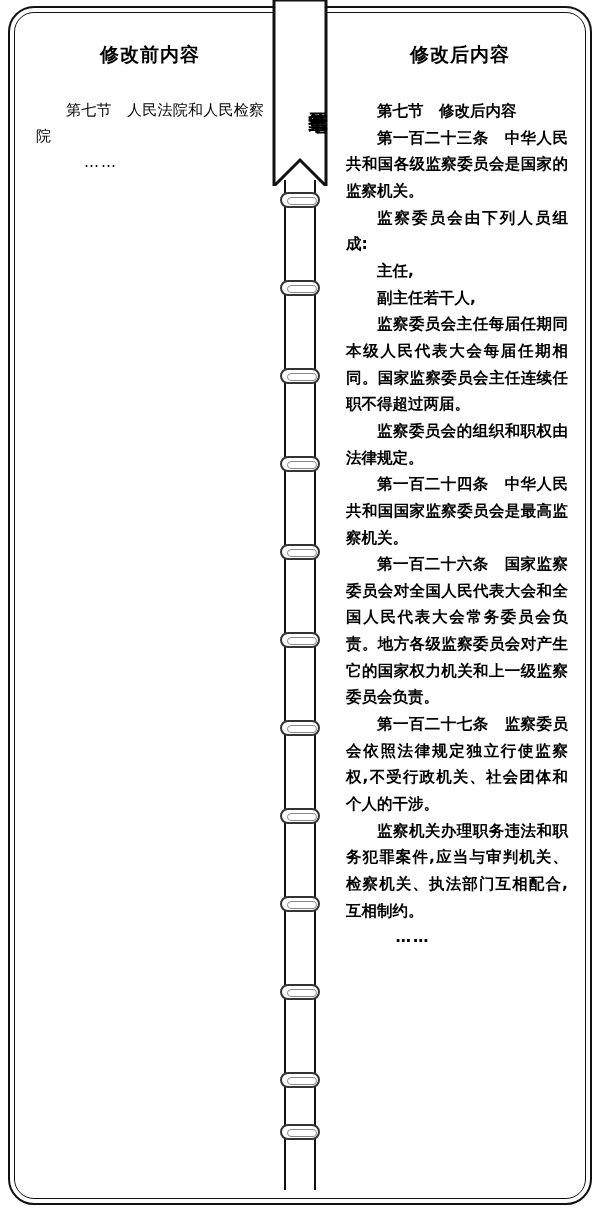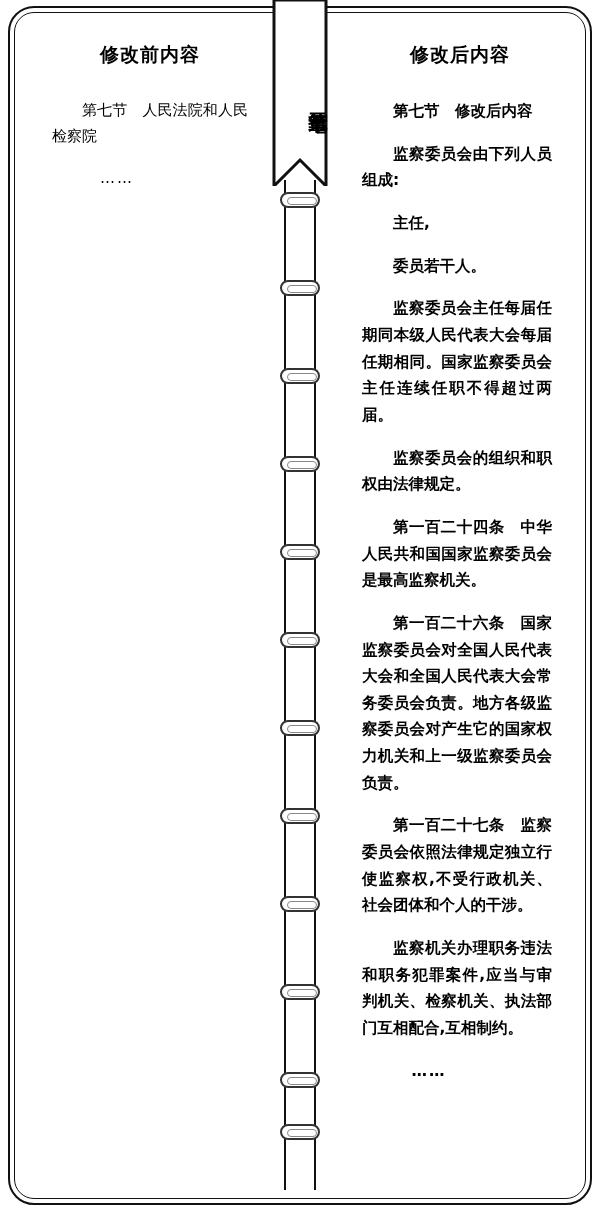--- a/index.html
+++ b/index.html
@@ -68,21 +68,21 @@
   .col-right .col-title { margin-left: 6px; }
 
   .body-text {
     font-size: 15.5px;
     line-height: 1.72;
     color: #000;
     font-weight: bold;
     text-align: justify;
   }
   .col-left .body-text { font-weight: normal; font-size: 15px; }
-  .para { margin: 16px; }
+  .para { margin: 0; }
   .indent { text-indent: 2em; }
   .dots { text-indent: 3.2em; letter-spacing: 2px; }
 
   
   .ribbon {
     position: absolute;
     left: 272px;
     top: 0px;
     width: 56px;
     height: 186px;
@@ -177,23 +177,24 @@
         <p class="para dots">……</p>
       </div>
     </div>
 
     <div class="col col-gap"></div>
 
     <div class="col col-right">
       <div class="col-title">修改后内容</div>
       <div class="body-text">
         <p class="para indent">第七节　修改后内容</p>
+        <p class="para indent">第一百二十三条　中华人民共和国各级监察委员会是国家的监察机关。</p>
         <p class="para indent">监察委员会由下列人员组成:</p>
         <p class="para indent">主任,</p>
-        <p class="para indent">委员若干人。</p>
+        <p class="para indent">副主任若干人,</p>
         <p class="para indent">监察委员会主任每届任期同本级人民代表大会每届任期相同。国家监察委员会主任连续任职不得超过两届。</p>
         <p class="para indent">监察委员会的组织和职权由法律规定。</p>
         <p class="para indent">第一百二十四条　中华人民共和国国家监察委员会是最高监察机关。</p>
         <p class="para indent">第一百二十六条　国家监察委员会对全国人民代表大会和全国人民代表大会常务委员会负责。地方各级监察委员会对产生它的国家权力机关和上一级监察委员会负责。</p>
         <p class="para indent">第一百二十七条　监察委员会依照法律规定独立行使监察权,不受行政机关、社会团体和个人的干涉。</p>
         <p class="para indent">监察机关办理职务违法和职务犯罪案件,应当与审判机关、检察机关、执法部门互相配合,互相制约。</p>
         <p class="para dots">……</p>
       </div>
     </div>
   </div>

